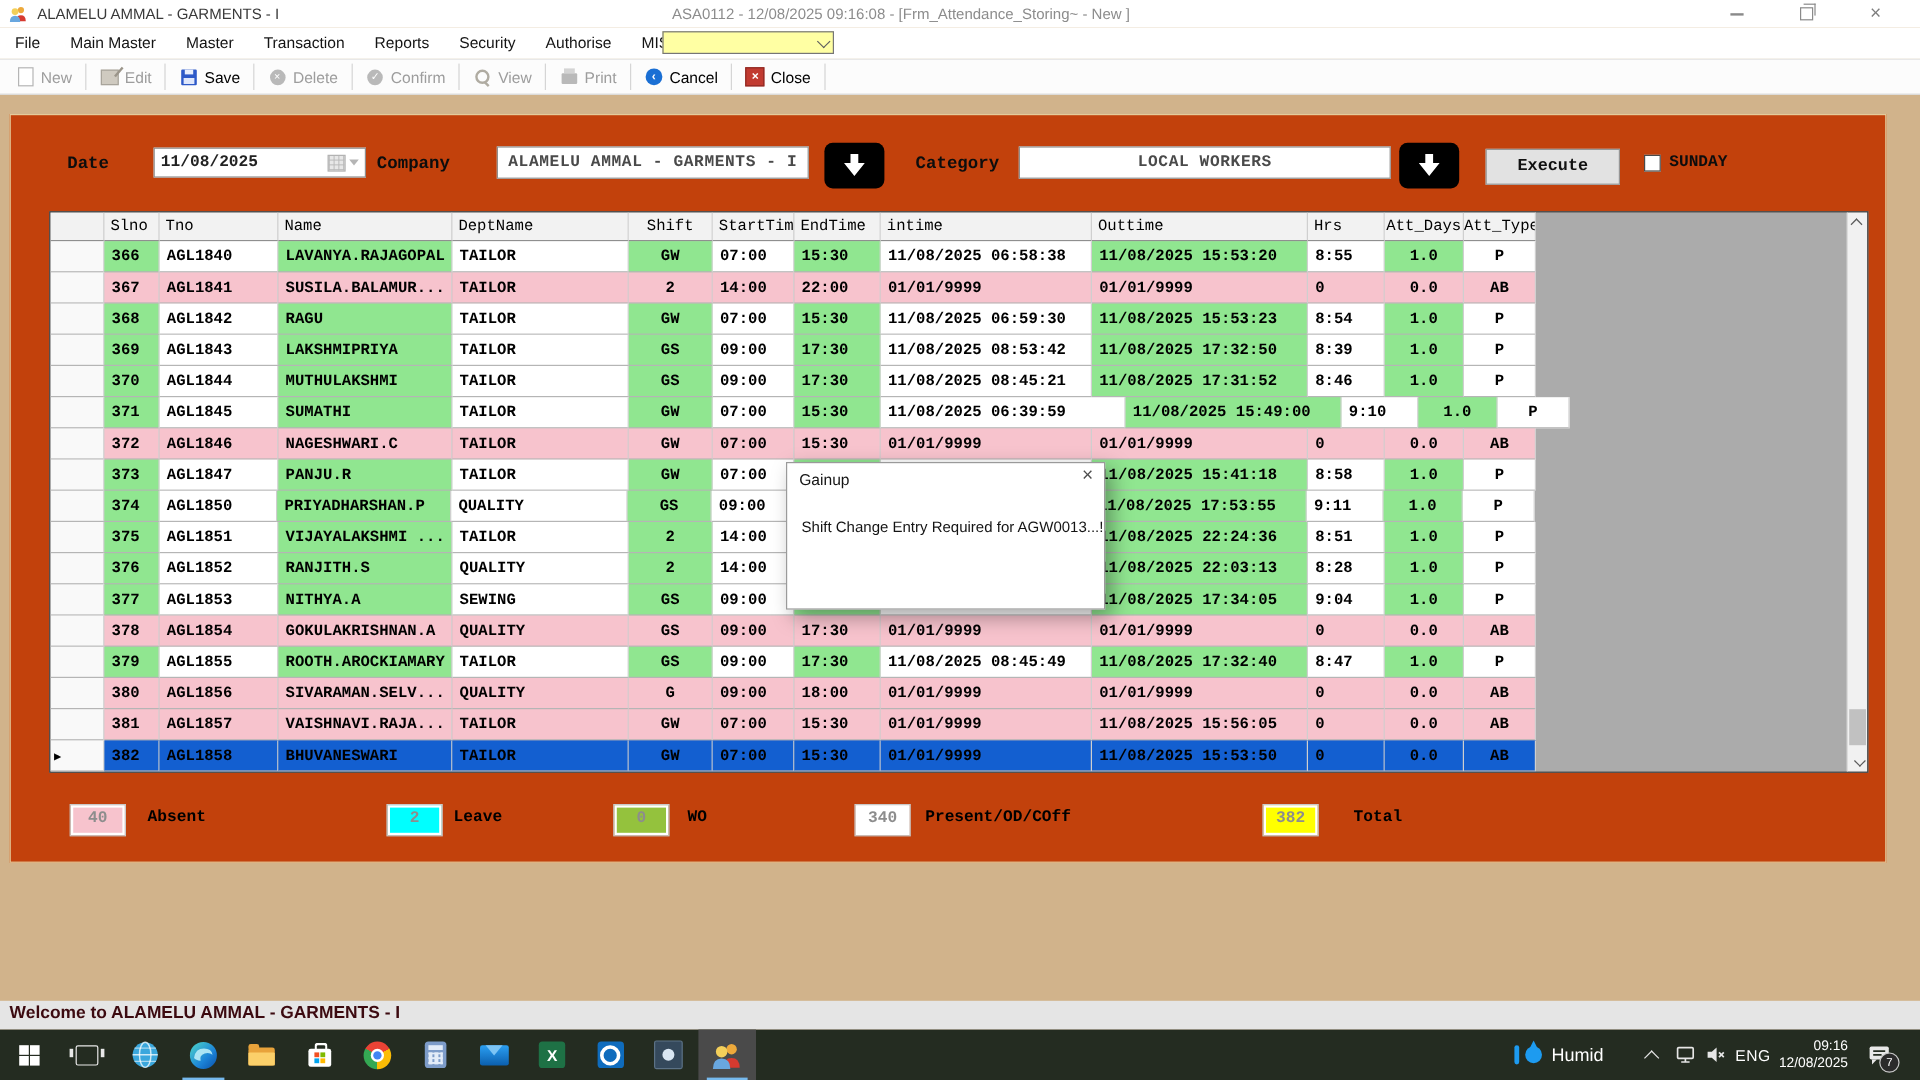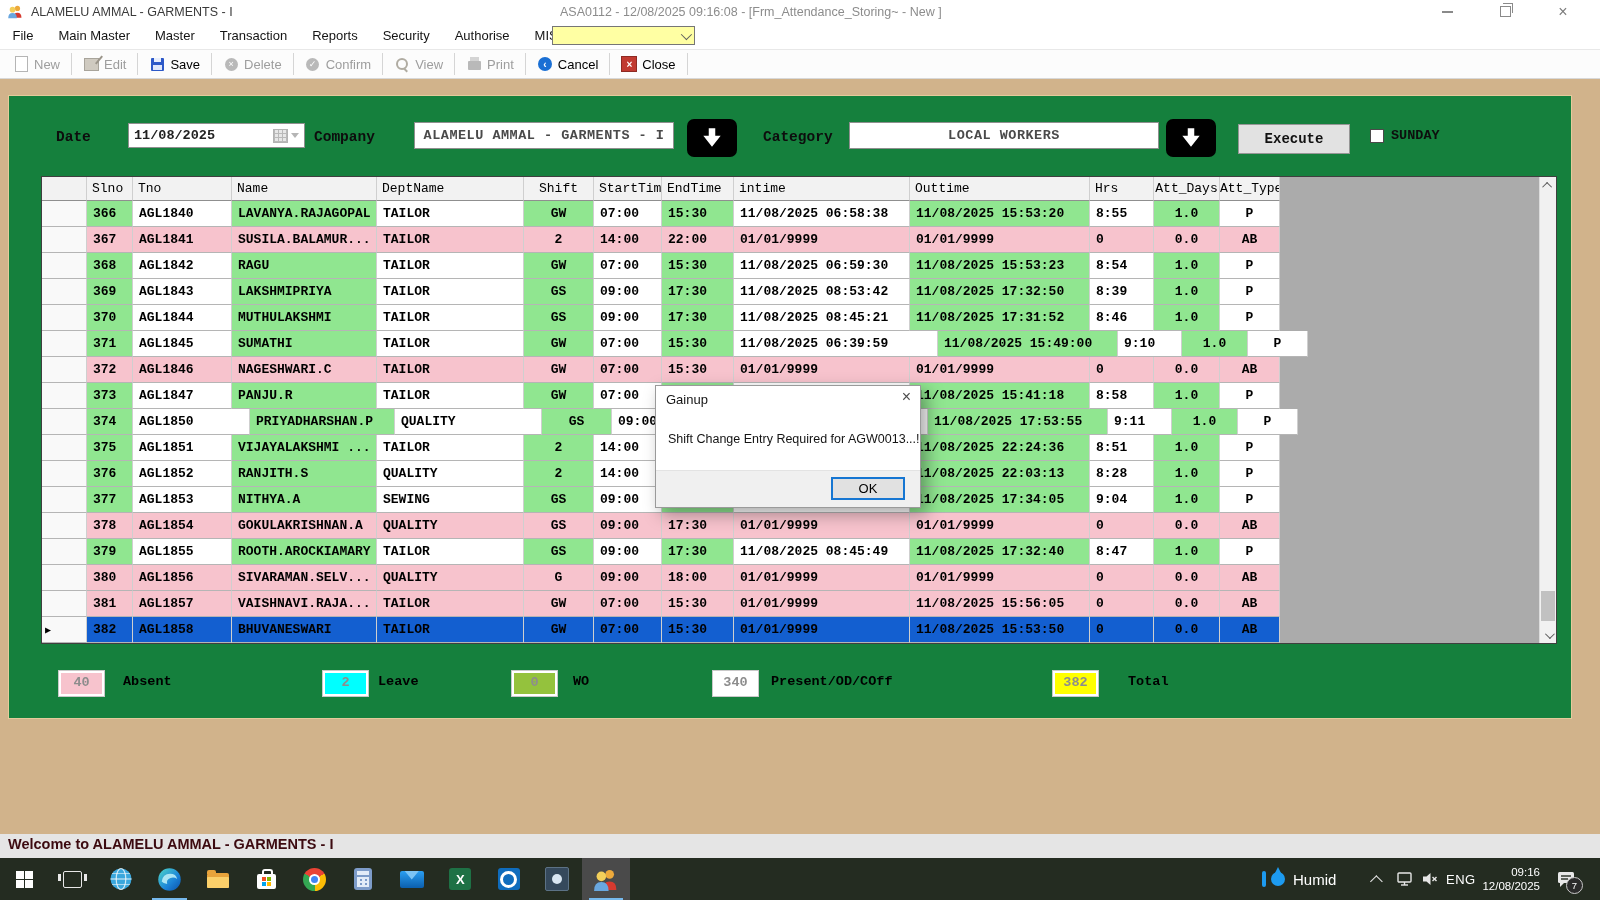--- a/index.html
+++ b/index.html
@@ -41,21 +41,21 @@
   .ti-view{position:relative;width:14px;height:14px}
   .ti-view:before{content:"";position:absolute;left:1px;top:1px;width:8px;height:8px;border:2px solid #b0aca2;border-radius:50%}
   .ti-view:after{content:"";position:absolute;right:1px;bottom:0;width:5px;height:2px;background:#b0aca2;transform:rotate(45deg)}
   .ti-print{width:13px;height:9px;background:#b9b9b9;border-radius:1px;position:relative;margin-top:3px}
   .ti-print:before{content:"";position:absolute;left:2px;top:-4px;width:9px;height:4px;background:#d4d4d4}
   .ti-cancel{width:14px;height:14px;border-radius:50%;background:#1a6fd4;color:#fff;font-size:10px;display:flex;align-items:center;justify-content:center;font-weight:bold}
   .ti-close{width:14px;height:14px;background:#c13a30;border:1px solid #8e2a23;color:#fff;font-size:10px;display:flex;align-items:center;justify-content:center;font-weight:bold}
 
   
   .mdi{position:absolute;left:0;top:79px;width:1600px;height:755px;background:#d1b38b}
-  .form{position:absolute;left:8px;top:16px;width:1562px;height:622px;background:#15803d;border:1px solid #e2c folder99}
+  .form{position:absolute;left:8px;top:16px;width:1562px;height:622px;background:#c2410c;border:1px solid #e2c folder99}
   .form{border:1px solid #e4cb9b}
   .f-label{position:absolute;font-family:"Liberation Mono","DejaVu Sans Mono",monospace;font-weight:700;font-size:14.5px;color:#0d0d0d;white-space:nowrap}
   .box{position:absolute;background:#fff;border:1px solid #8f8f8f;box-sizing:border-box}
   .date-input{left:119px;top:27px;width:177px;height:25px;display:flex;align-items:center;justify-content:space-between;padding:0 5px;font-size:13.5px;font-weight:600;color:#222}
   .cal-wrap{display:flex;align-items:center;gap:3px}
   .cal-icon{width:13px;height:12px;background:#e7e7e7;border:1px solid #b3b3b3;background-image:linear-gradient(#b9b9b9 1px,transparent 1px),linear-gradient(90deg,#b9b9b9 1px,transparent 1px);background-size:4px 4px;background-position:0 3px}
   .cal-arrow{width:0;height:0;border-left:4px solid transparent;border-right:4px solid transparent;border-top:5px solid #b5b5b5}
   .val-box{height:27px;text-align:center;line-height:25px;font-size:13.5px;font-weight:700;color:#4a4a4a;letter-spacing:.5px}
   .company-box{left:405px;top:26px;width:260px}
   .category-box{left:840px;top:26px;width:310px}
@@ -431,21 +431,21 @@
             <div class="g-cell c-green" style="width: 72px;"></div>
             <div class="g-cell" style="width: 176px;"></div>
             <div class="g-cell c-green" style="width: 180px;">11/08/2025 15:41:18</div>
             <div class="g-cell" style="width: 64px;">8:58</div>
             <div class="g-cell g-center c-green" style="width: 66px;">1.0</div>
             <div class="g-cell g-center" style="width: 60px;">P</div>
           </div>
           <div class="grid-row">
             <div class="g-cell indicator" style="width: 45px;"></div>
             <div class="g-cell c-green" style="width: 46px;">374</div>
-            <div class="g-cell" style="width: 117px;">AGL1850</div>
+            <div class="g-cell" style="width: 98px;">AGL1850</div>
             <div class="g-cell c-green" style="width: 145px;">PRIYADHARSHAN.P</div>
             <div class="g-cell" style="width: 147px;">QUALITY</div>
             <div class="g-cell g-center c-green" style="width: 70px;">GS</div>
             <div class="g-cell" style="width: 68px;">09:00</div>
             <div class="g-cell c-green" style="width: 72px;"></div>
             <div class="g-cell" style="width: 176px;"></div>
             <div class="g-cell c-green" style="width: 180px;">11/08/2025 17:53:55</div>
             <div class="g-cell" style="width: 64px;">9:11</div>
             <div class="g-cell g-center c-green" style="width: 66px;">1.0</div>
             <div class="g-cell g-center" style="width: 60px;">P</div>
@@ -595,23 +595,20 @@
         <span class="sum-label" style="left: 1119px;">Total</span>
       </div>
   </div>
 
 </div>
 
 <div class="dialog">
   <span class="dlg-title">Gainup</span>
   <span class="dlg-close">×</span>
   <div class="dlg-msg">Shift Change Entry Required for AGW0013...!</div>
-  <div class="dlg-footer">
-    <div class="dlg-ok">OK</div>
-  </div>
 </div>
 
 <div class="statusbar">
   <div class="welcome">Welcome to ALAMELU AMMAL - GARMENTS - I</div>
 </div>
 
 <div class="taskbar">
   <div class="tb-left">
     <div class="start">
       <span class="win-logo">

